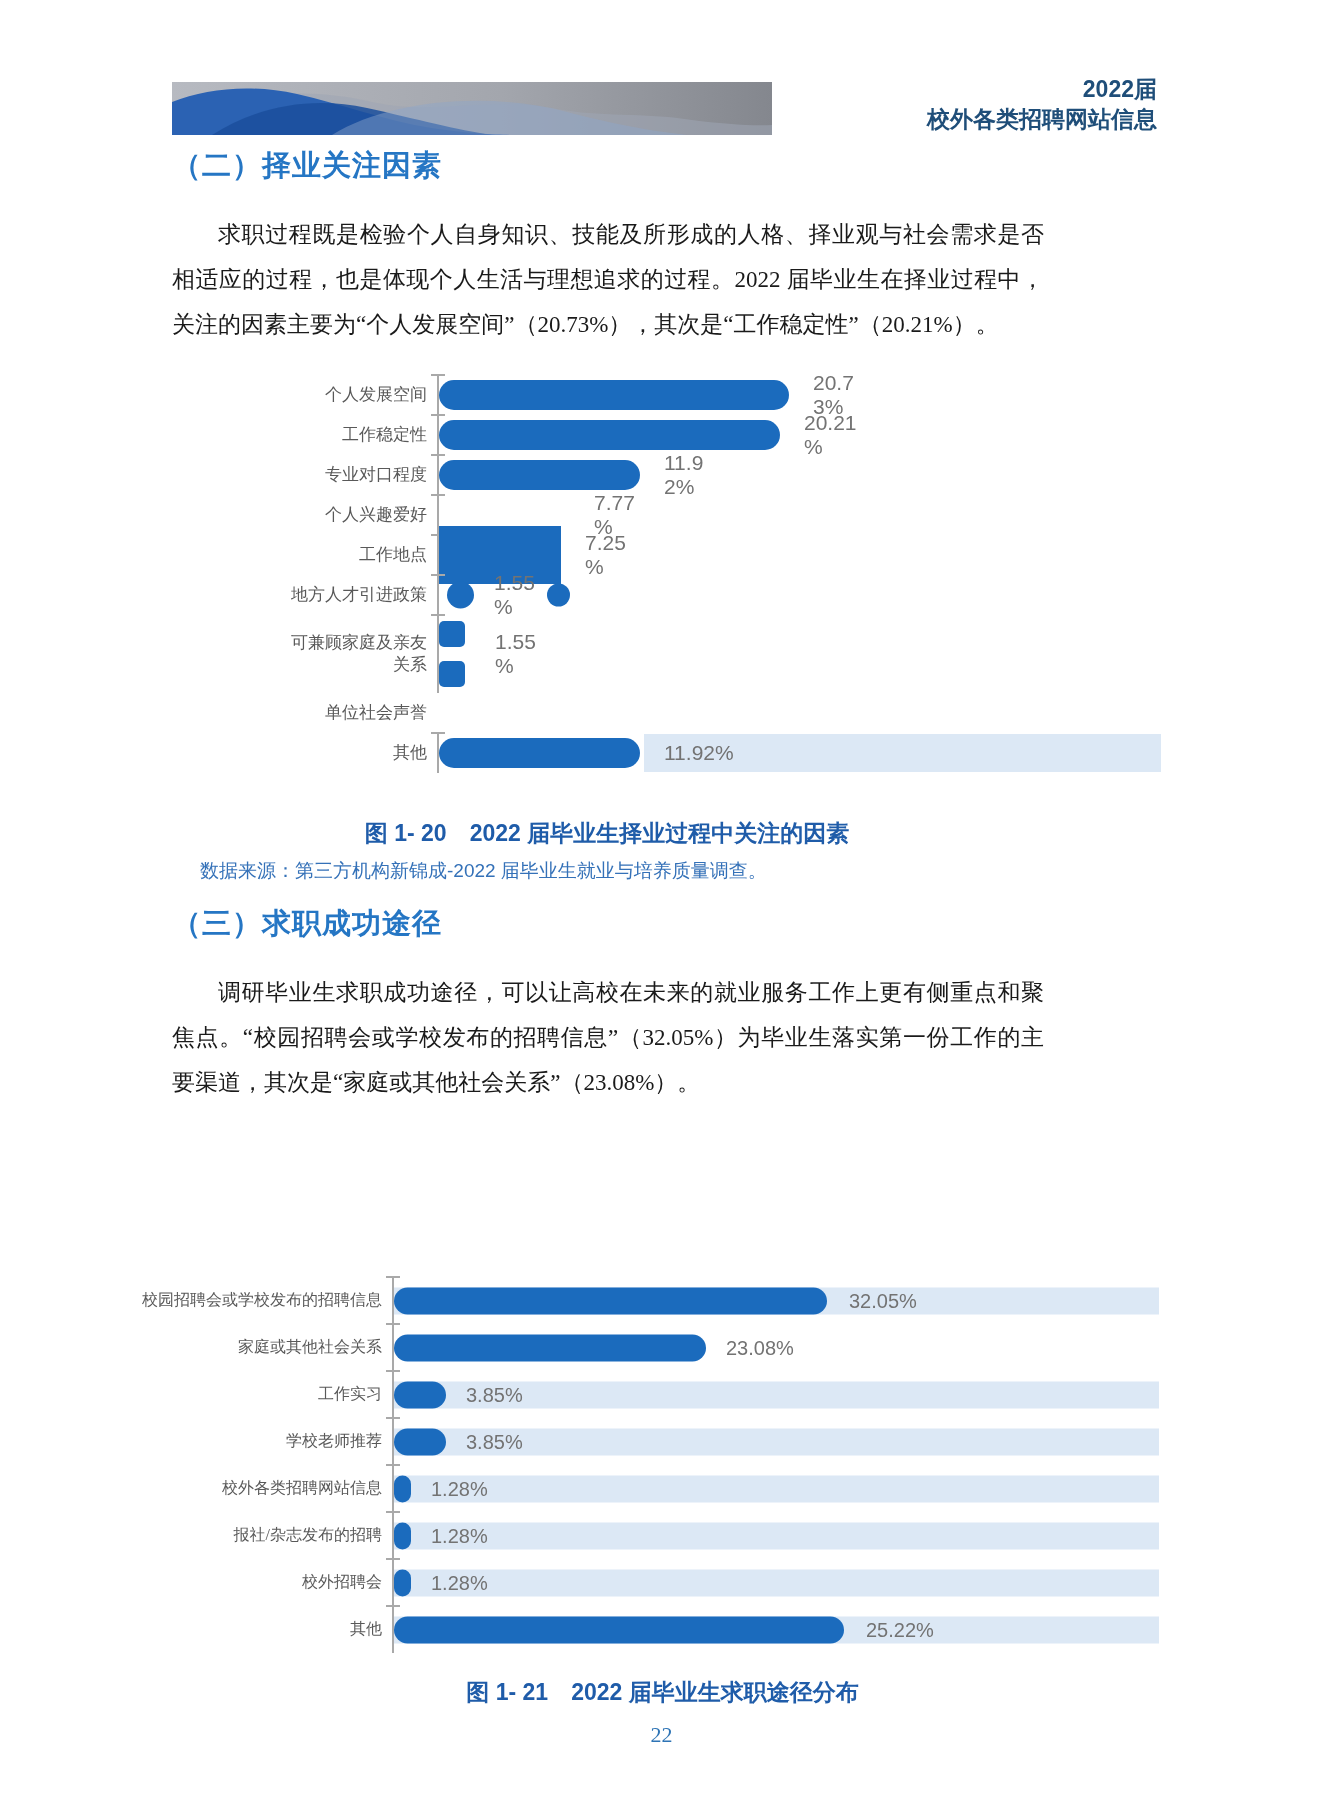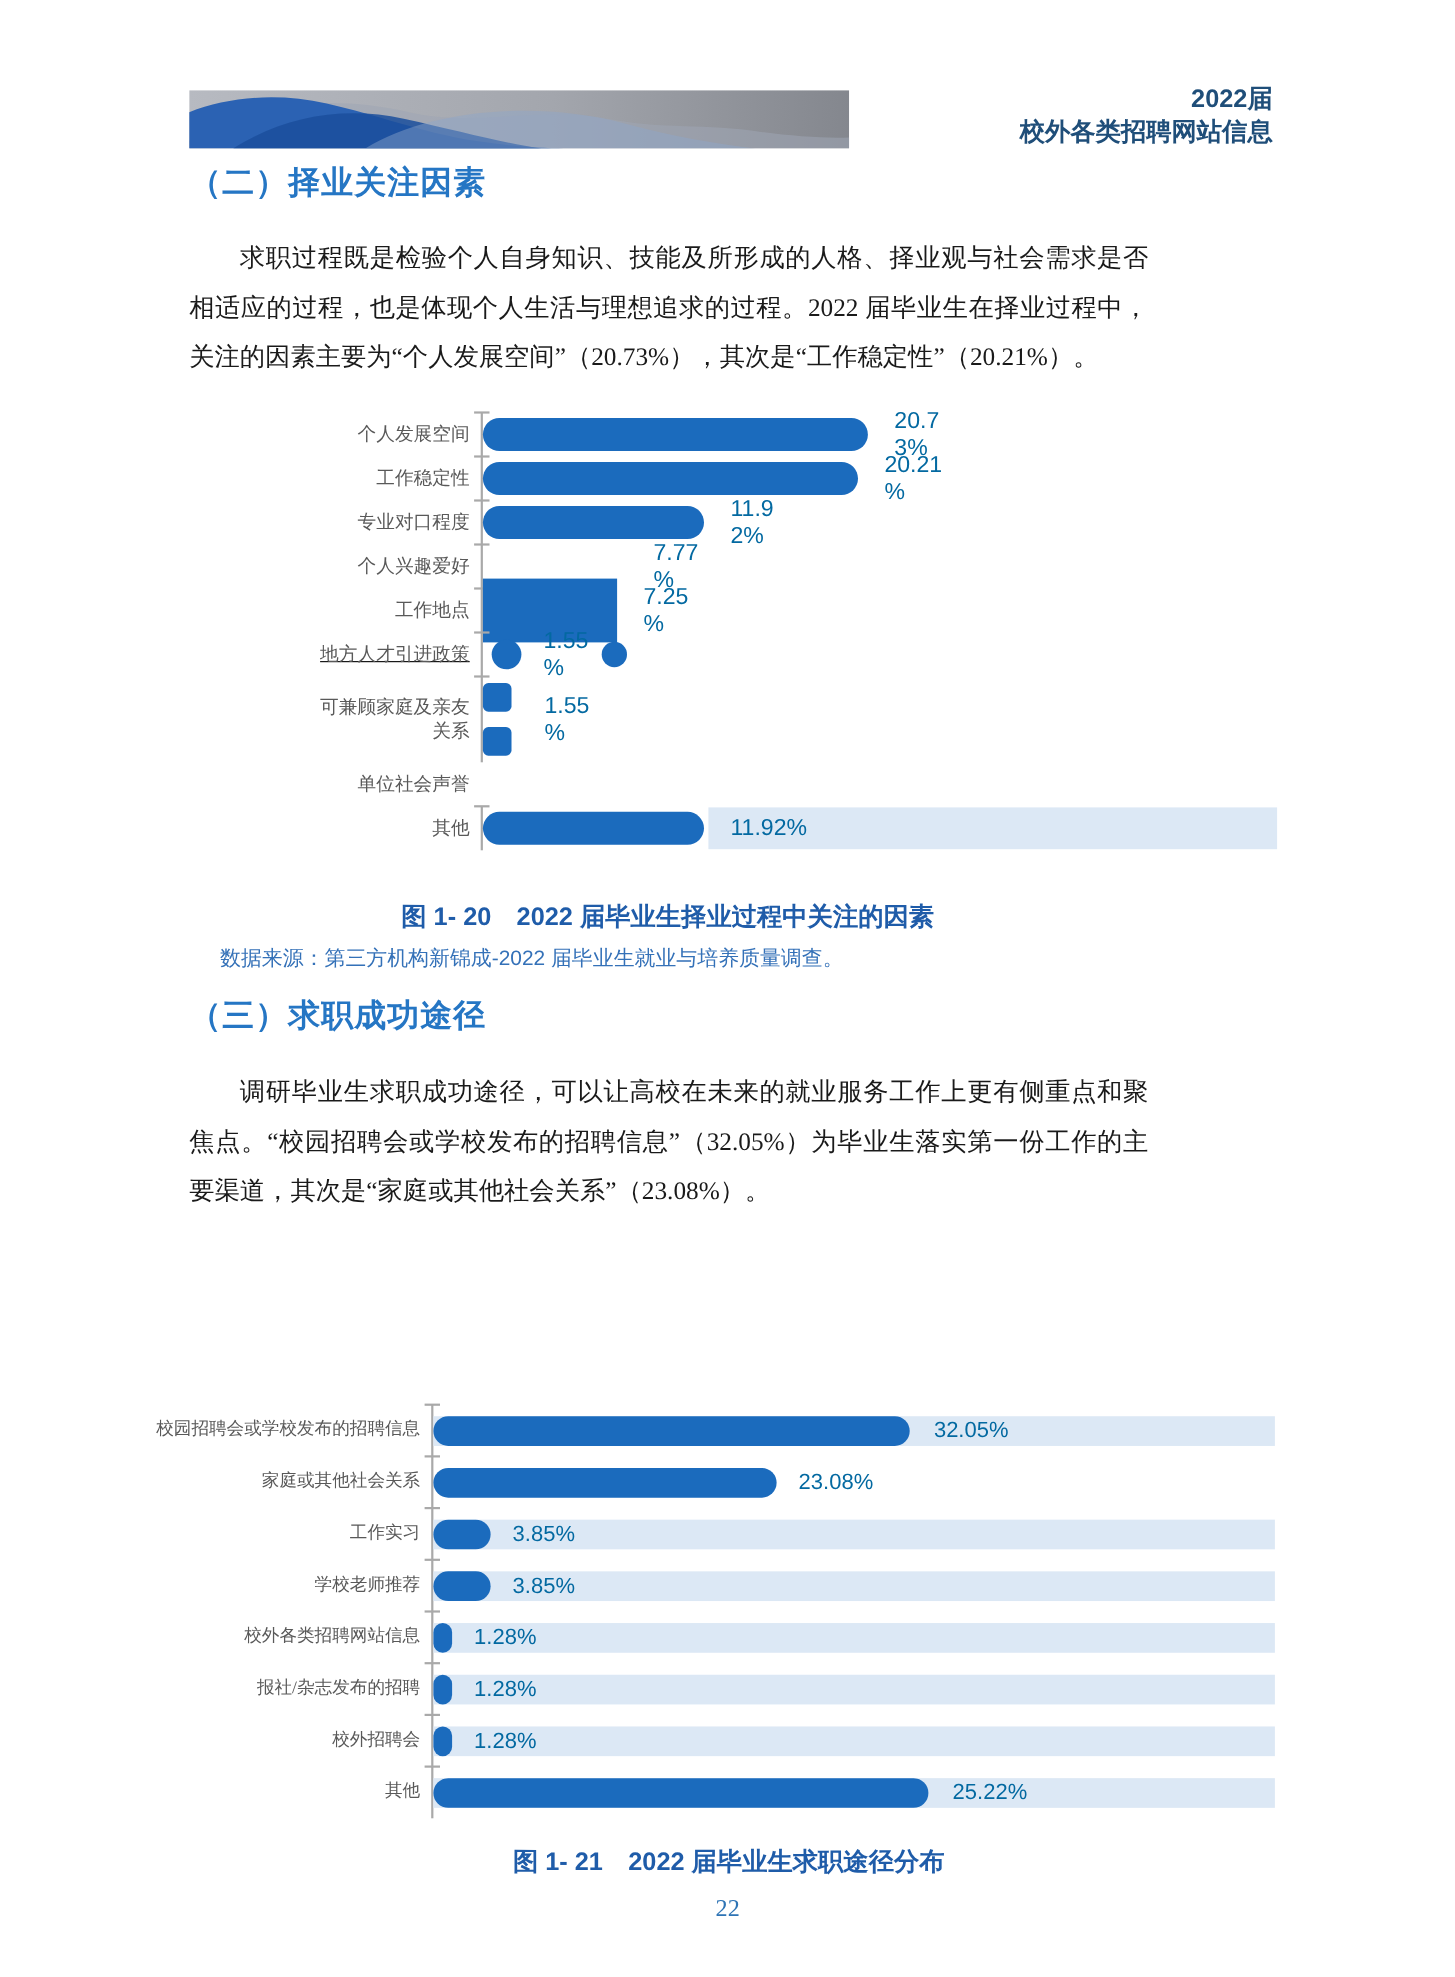--- a/index.html
+++ b/index.html
@@ -49,21 +49,21 @@
   .ctick { position:absolute; left:-8px; top:-1px; width:14px; height:2px; background:#a9a9a9; }
   .ctrack { position:absolute; top:50%; transform:translateY(-50%); background:#DCE8F5; }
   .cbar  { position:absolute; top:50%; transform:translateY(-50%); background:#1B6BBD; }
   .cbar.capsule   { border-radius:999px; }
   .cbar.rect      { border-radius:0; }
   .cbar.smallrect { border-radius:5px; }
   .cdot { position:absolute; top:50%; transform:translateY(-50%); background:#1B6BBD; border-radius:50%; }
   .cdbl { position:absolute; left:0; width:26px; height:26px; background:#1B6BBD; border-radius:5px; }
   .cval {
     position:absolute; top:50%; transform:translateY(-50%);
-    white-space:pre-line; color:#0369a1; line-height:1.12;
+    white-space:pre-line; color:#737373; line-height:1.12;
   }
 </style>
 </head>
 <body>
 
 <div class="page">
 
   <div class="banner-row">
     <svg class="banner-svg" width="600" height="53" viewBox="0 0 600 53">
       <defs>
@@ -126,21 +126,21 @@
       </div>
       <div class="crow" style="height: 40px;">
         <div class="clabel" style="width: 158px; font-size: 17px;">工作地点</div>
         <div class="cplot">
           <div class="ctick"></div>
           <div class="cbar rect" style="left: 0px; width: 122px; height: 58px;"></div>
           <div class="cval" style="left: 146px; font-size: 21px;">7.25
 %</div>
         </div>
       </div>
-      <div class="crow" style="height: 40px; text-decoration: underline;">
+      <div class="crow" style="height: 40px;">
         <div class="clabel" style="width: 158px; font-size: 17px;">地方人才引进政策</div>
         <div class="cplot">
           <div class="ctick"></div>
           <div class="cdot" style="left: 8px; width: 27px; height: 27px;"></div>
           <div class="cdot" style="left: 108px; width: 23px; height: 23px;"></div>
           <div class="cval" style="left: 55px; font-size: 21px;">1.55
 %</div>
         </div>
       </div>
       <div class="crow" style="height: 78px;">

